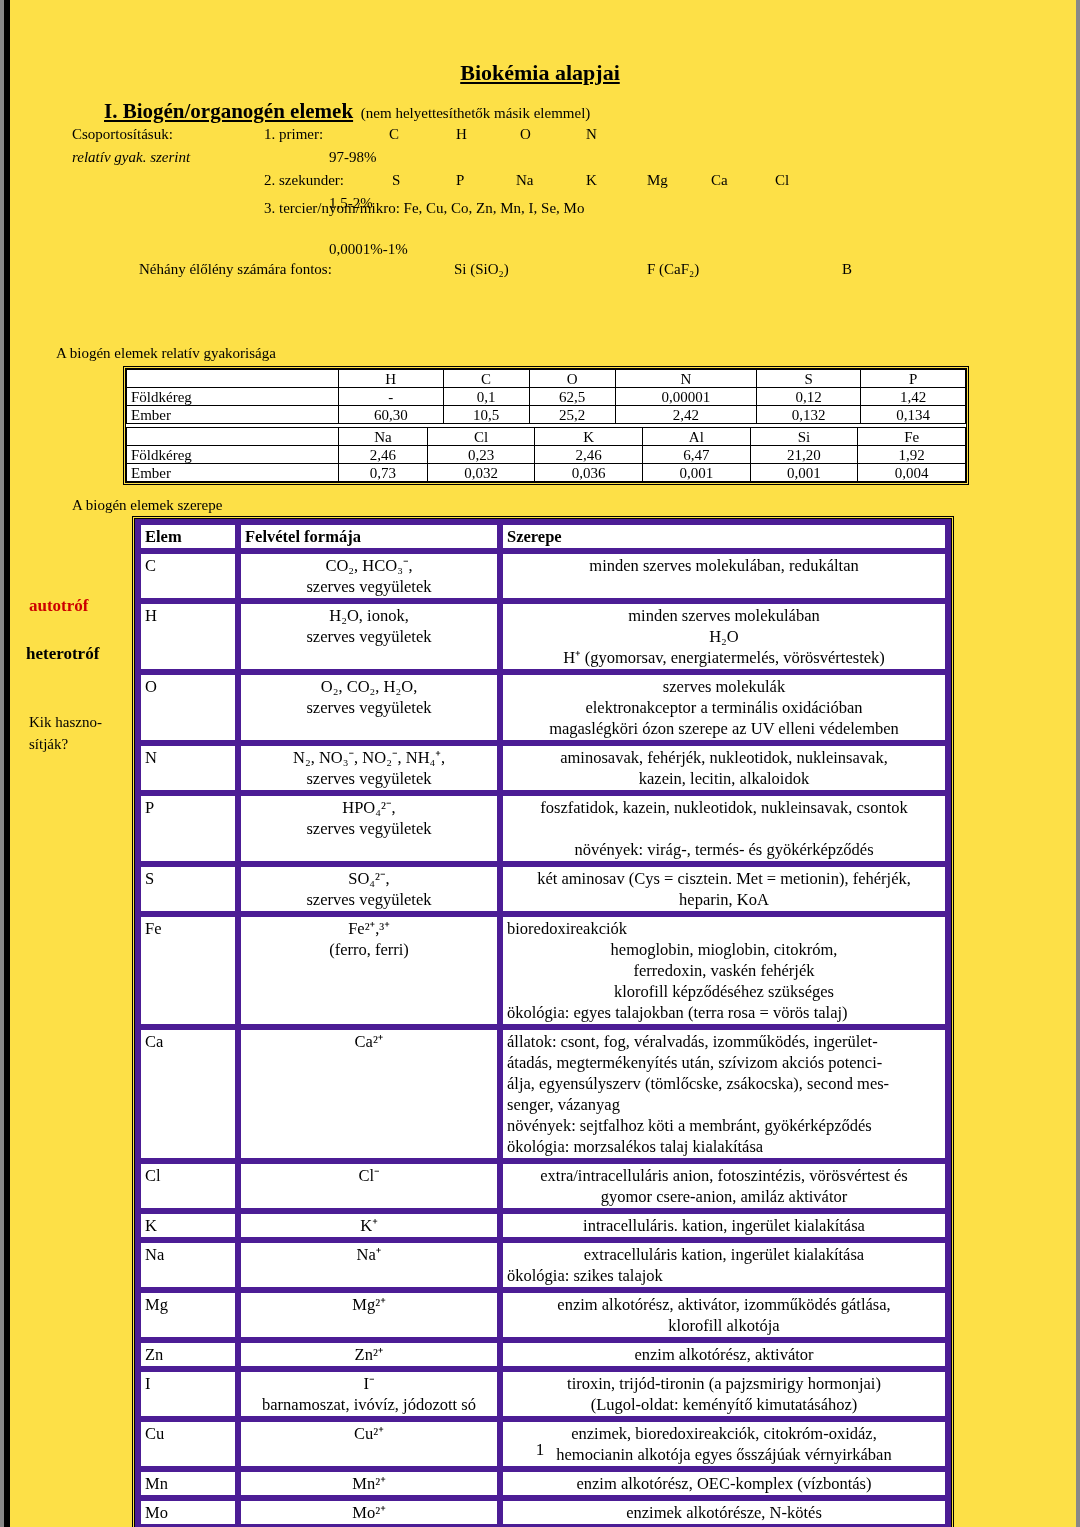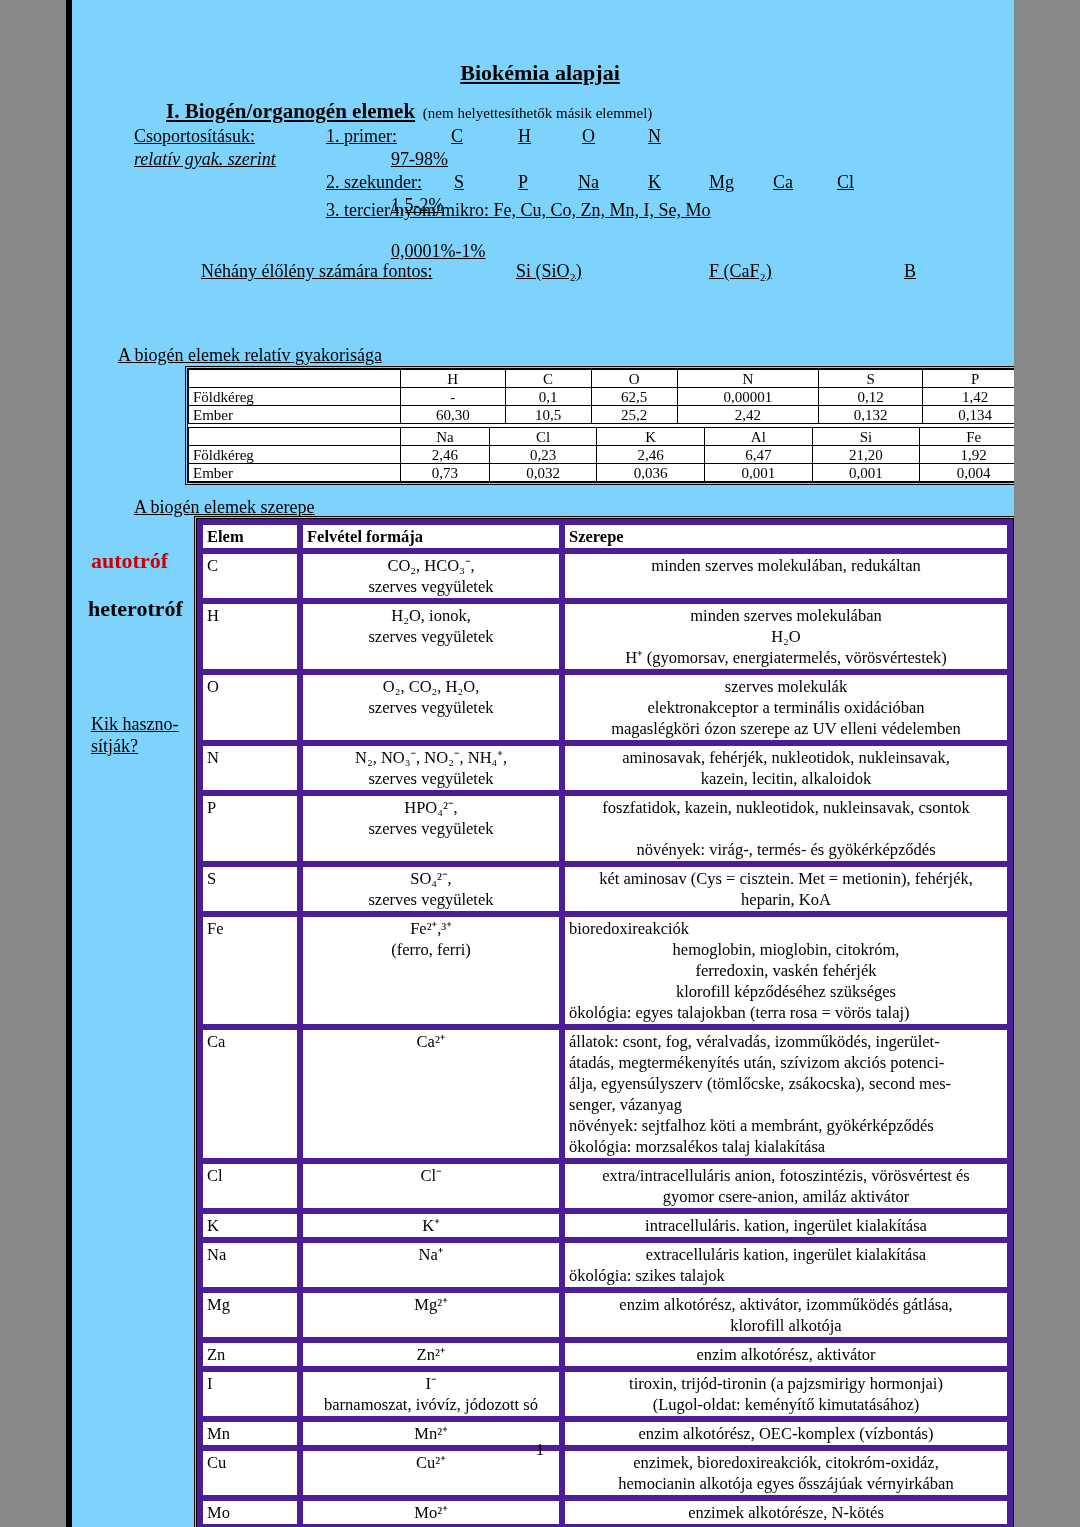--- a/index.html
+++ b/index.html
@@ -1,39 +1,39 @@
 <!DOCTYPE html>
 <html><head>
 <meta charset="utf-8">
 <style>
   * { box-sizing: border-box; }
   html, body { margin: 0; padding: 0; background: #888; }
   .page {
     position: relative;
-    width: 948px;
+    width: 1072px;
     height: 1527px;
-    background: #7dd3fc;
+    background: #fde047;
     font-family: "Liberation Serif", serif;
     color: #000;
     overflow: hidden;
     margin: 0 auto;
   }
   .abs { position: absolute; white-space: nowrap; }
   .scan-edge { position: absolute; left: 0; top: 0; width: 6px; height: 1527px; background: #000; }
   .title {
     top: 60px; left: 0; width: 100%;
     text-align: center;
     font-size: 22px; font-weight: bold; text-decoration: underline;
   }
   .heading { font-size: 15px; }
   .heading .main { font-size: 21px; font-weight: bold; text-decoration: underline; }
   .heading .note { font-size: 15px; margin-left: 4px; }
-  .t17 { font-size: 18px; text-decoration: underline; }
+  .t17 { font-size: 15px; }
   .italic { font-style: italic; }
-  .side-bold { font-size: 22px; font-weight: bold; }
+  .side-bold { font-size: 17px; font-weight: bold; margin-top: 48px; }
 
   .freq-wrap {
     width: 842px;
     border: 1px solid #000;
     outline: 1px solid #000;
     outline-offset: 1px;
     background: #fff;
   }
   .freqtbl { border-collapse: collapse; width: 100%; font-size: 15px; }
   .freqtbl td { border: 1px solid #000; height: 18px; line-height: 16px; padding: 0 4px; text-align: center; }
@@ -330,36 +330,36 @@
             <td class="rforma">
               <div>I⁻</div>
               <div>barnamoszat, ivóvíz, jódozott só</div>
             </td>
             <td class="rszerep">
               <div>tiroxin, trijód-tironin (a pajzsmirigy hormonjai)</div>
               <div>(Lugol-oldat: keményítő kimutatásához)</div>
             </td>
           </tr>
           <tr>
-            <td class="relem">Mn</td>
-            <td class="rforma">
-              <div>Mn²⁺</div>
-            </td>
-            <td class="rszerep">
-              <div>enzim alkotórész, OEC-komplex (vízbontás)</div>
-            </td>
-          </tr>
-          <tr>
             <td class="relem">Cu</td>
             <td class="rforma">
               <div>Cu²⁺</div>
             </td>
             <td class="rszerep">
               <div>enzimek, bioredoxireakciók, citokróm-oxidáz,</div>
               <div>hemocianin alkotója egyes ősszájúak vérnyirkában</div>
+            </td>
+          </tr>
+          <tr>
+            <td class="relem">Mn</td>
+            <td class="rforma">
+              <div>Mn²⁺</div>
+            </td>
+            <td class="rszerep">
+              <div>enzim alkotórész, OEC-komplex (vízbontás)</div>
             </td>
           </tr>
           <tr>
             <td class="relem">Mo</td>
             <td class="rforma">
               <div>Mo²⁺</div>
             </td>
             <td class="rszerep">
               <div>enzimek alkotórésze, N-kötés</div>
             </td>

